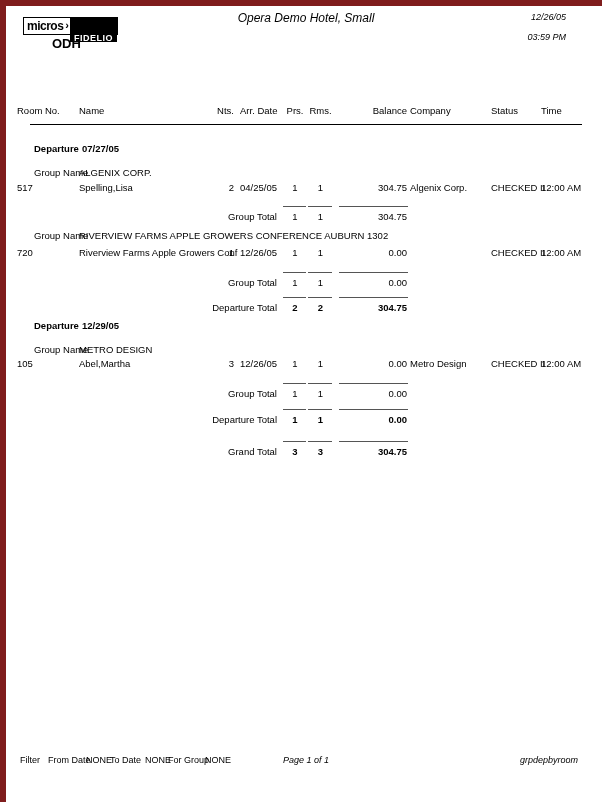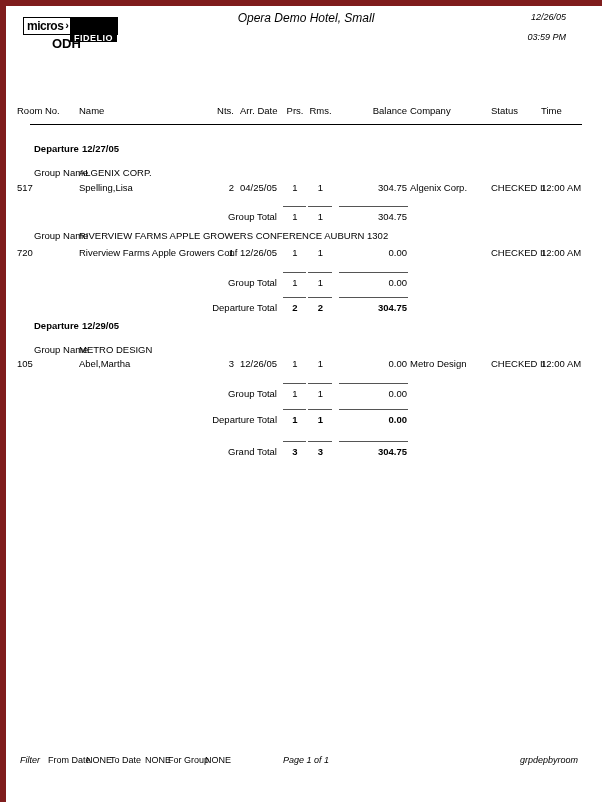--- a/index.html
+++ b/index.html
@@ -49,21 +49,21 @@
   .grp-value{left:73px;}
 
   
   .seg{border-top:1px solid #555;height:0;top:6px;}
   .seg-prs{left:277px;width:23px;}
   .seg-rms{left:302px;width:24px;}
   .seg-bal{left:333px;width:69px;}
 
   
   .footer span{position:absolute;white-space:nowrap;font-size:9px;}
-  .f-filter{left:14px;font-style:italic;}
+  .f-filter{left:14px;}
   .f-fromdate{left:42px;}
   .f-fromval{left:80px;}
   .f-todate{left:104px;}
   .f-toval{left:139px;}
   .f-forgroup{left:162px;}
   .f-forval{left:199px;}
   .f-page{left:240px;width:120px;text-align:center;font-style:italic;}
   .f-file{right:28px;font-style:italic;}
 </style>
 </head>
@@ -90,21 +90,21 @@
     <span class="c-rms">Rms.</span>
     <span class="c-bal">Balance</span>
     <span class="c-comp">Company</span>
     <span class="c-status">Status</span>
     <span class="c-time">Time</span>
   </div>
   <div class="header-rule"></div>
 
   <div class="line" style="top:137px">
     <span class="dep-label">Departure</span>
-    <span class="dep-date">12/27/05</span>
+    <span class="dep-date">07/27/05</span>
   </div>
 
   <div class="line" style="top:161px">
     <span class="grp-label">Group Name</span>
     <span class="grp-value">ALGENIX CORP.</span>
   </div>
 
   <div class="line" style="top:176px">
     <span class="c-room">517</span>
     <span class="c-name">Spelling,Lisa</span>

